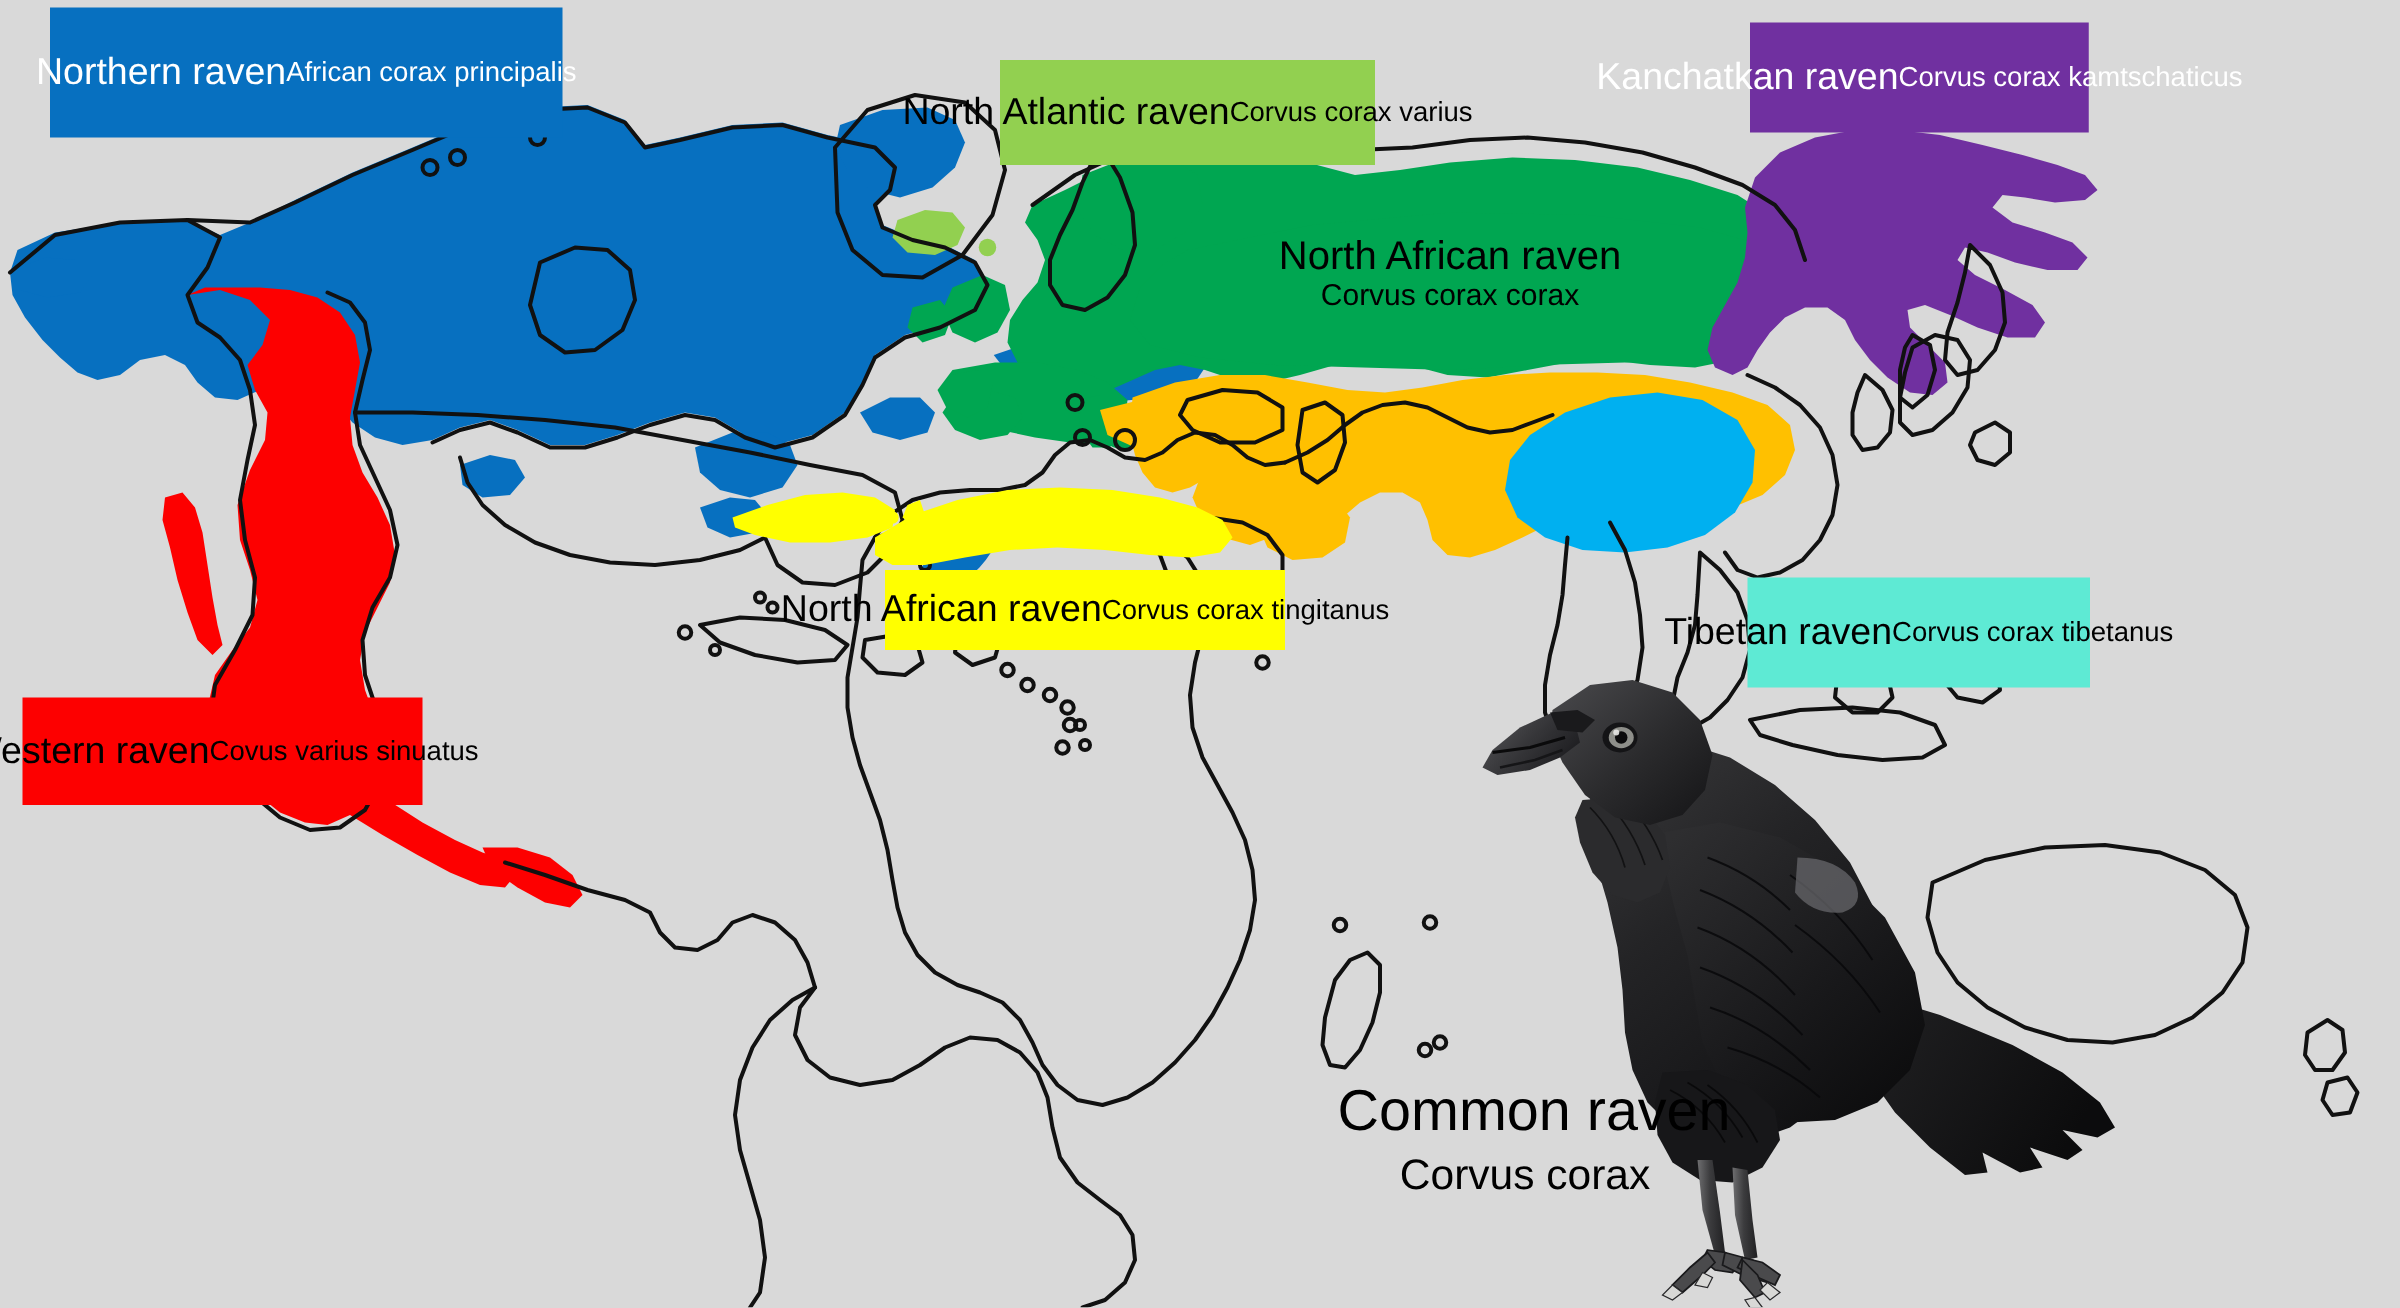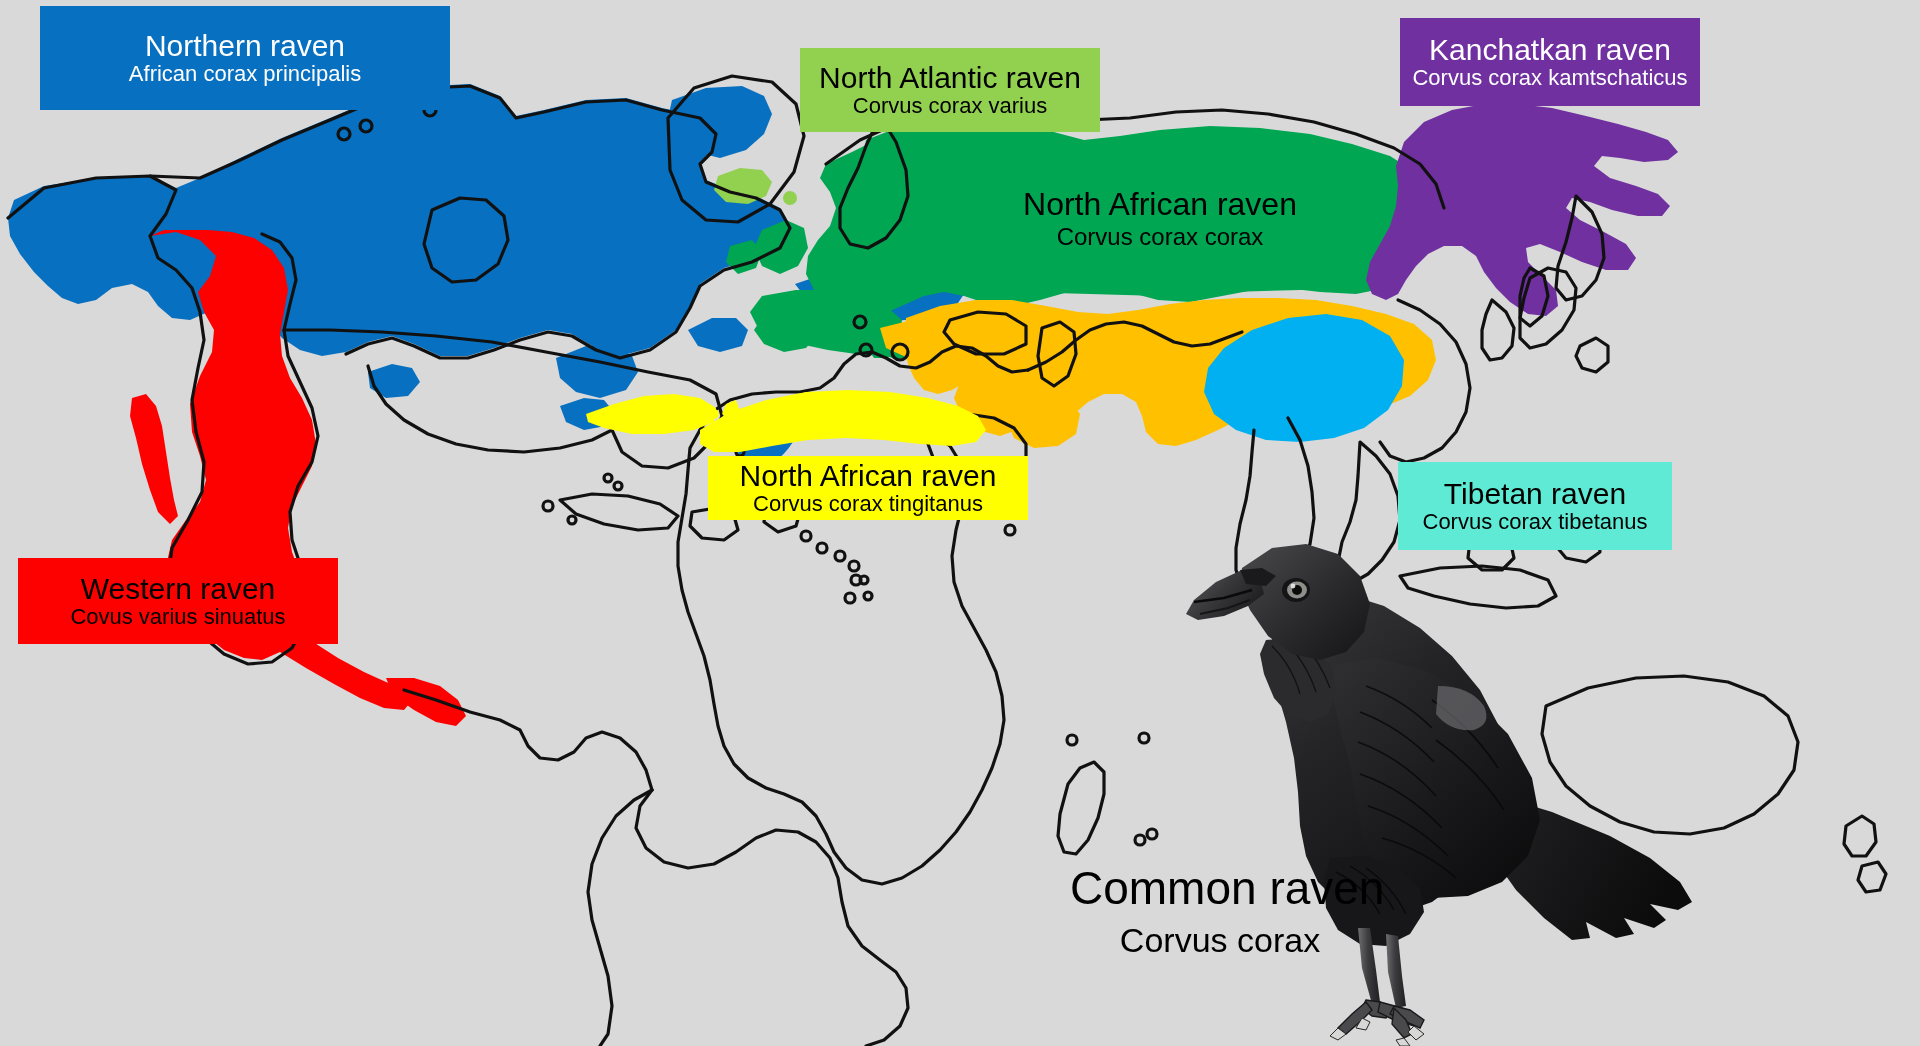--- a/index.html
+++ b/index.html
@@ -20,21 +20,21 @@
     position: absolute;
     left: 0; top: 0;
     width: 1920px;
     height: 1046px;
   }
   
   .label-box {
     position: absolute;
     box-sizing: border-box;
     display: flex;
-    flex-direction: column;
+    flex-direction: row;
     align-items: center;
     justify-content: center;
     text-align: center;
     line-height: 1.12;
     padding: 4px 14px;
   }
   .label-box .common {
     font-size: 30px;
     white-space: nowrap;
   }
@@ -504,21 +504,21 @@
   <div class="label-box label-light" id="label-northern" style="left:40px; top:6px; width:410px; height:104px; background:#0770c0;">
     <div class="common">Northern raven</div>
     <div class="sci">African corax principalis</div>
   </div>
 
   <div class="label-box label-dark" id="label-north-atlantic" style="left:800px; top:48px; width:300px; height:84px; background:#92d050;align-items:center;">
     <div class="common">North Atlantic raven</div>
     <div class="sci">Corvus corax varius</div>
   </div>
 
-  <div class="label-box label-light" id="label-kanchatkan" style="left:1400px; top:18px; width:300px; height:88px; background:#7030a0;">
+  <div class="label-box label-light" id="label-kanchatkan" style="left:1400px; top:18px; width:271px; height:88px; background:#7030a0;">
     <div class="common">Kanchatkan raven</div>
     <div class="sci">Corvus corax kamtschaticus</div>
   </div>
 
 
   <div class="label-box label-dark" id="label-tibetan" style="left:1398px; top:462px; width:274px; height:88px; background:#5eead4;">
     <div class="common">Tibetan raven</div>
     <div class="sci">Corvus corax tibetanus</div>
   </div>
 

